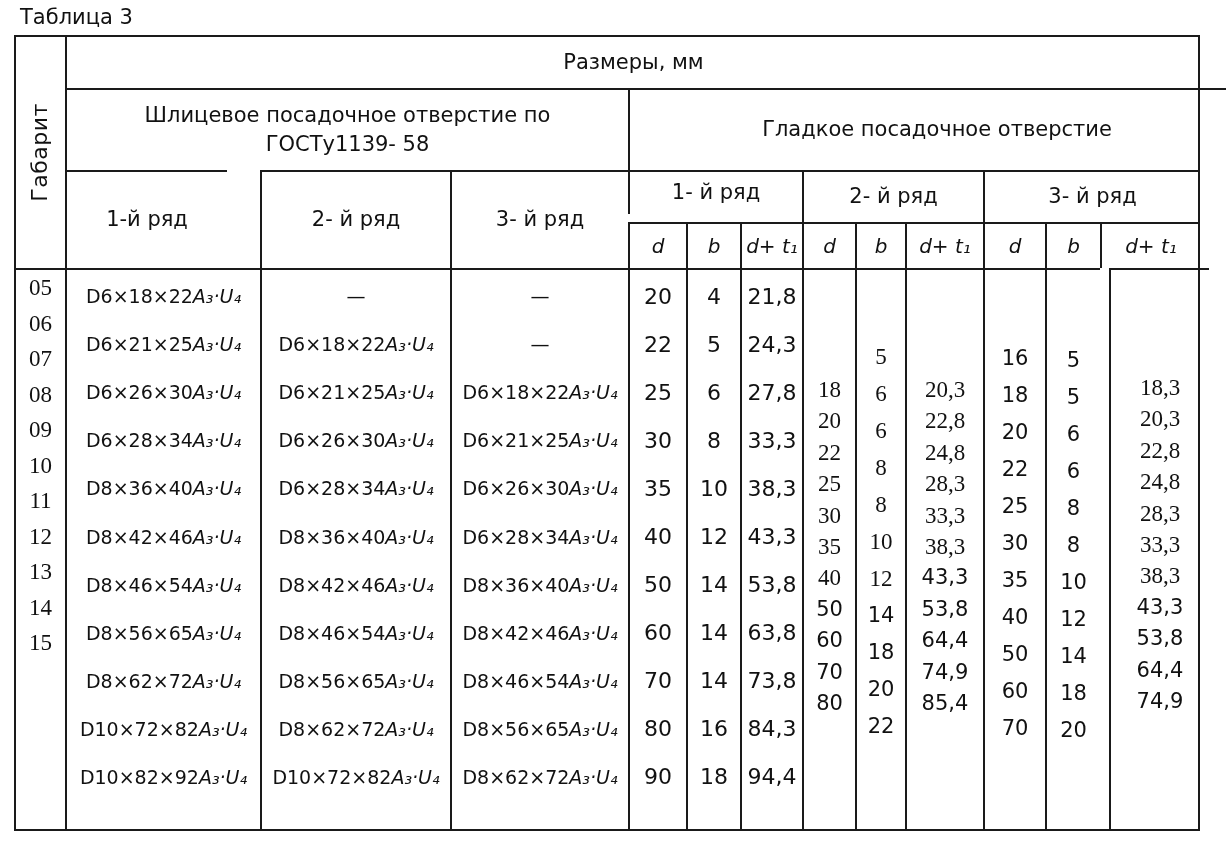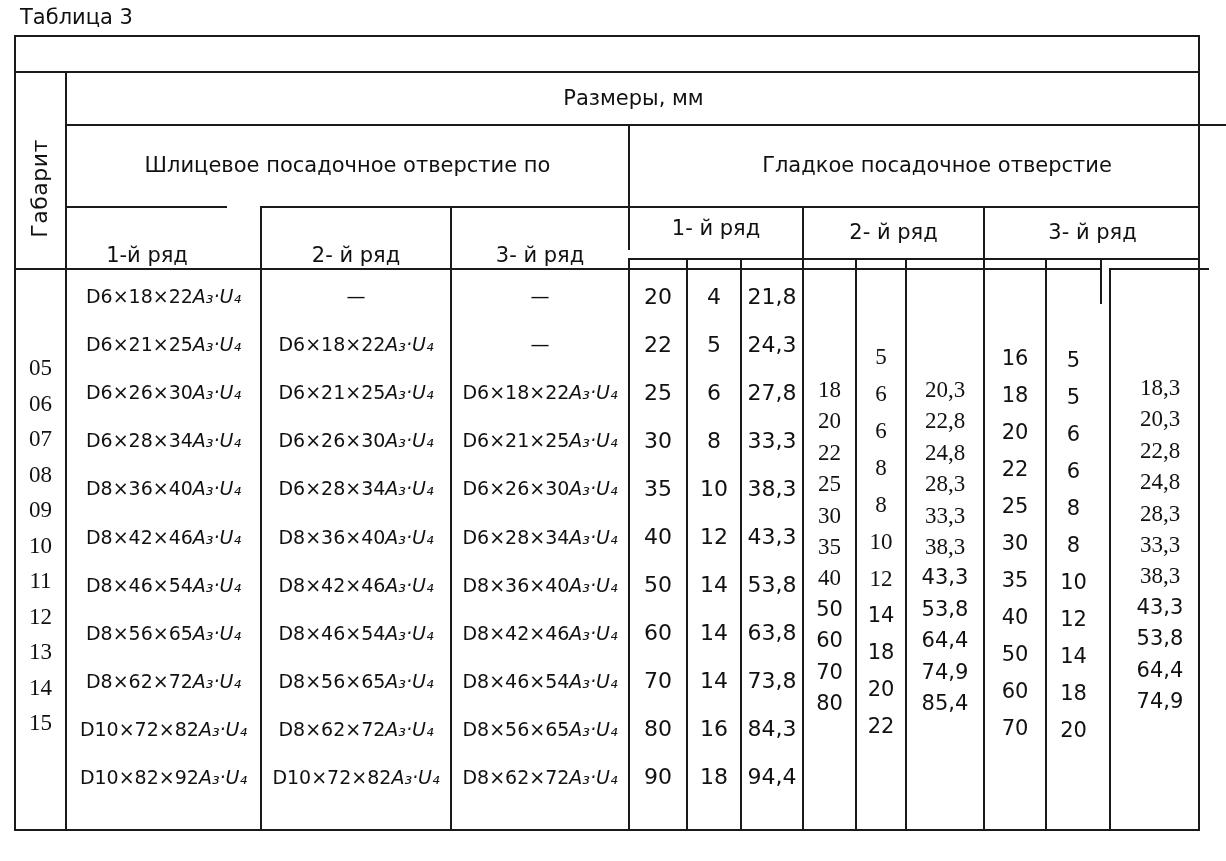--- a/index.html
+++ b/index.html
@@ -3,33 +3,33 @@
 <meta charset="utf-8">
 <style>
   html,body{margin:0;padding:0;background:#fff;}
   .stage{position:relative;width:1226px;height:861px;background:#fff;color:#111;
          font-family:"DejaVu Sans",sans-serif;overflow:hidden;border-radius:30px;}
   .caption{position:absolute;left:20px;top:5px;font-size:21px;}
   .tbl{position:absolute;left:14px;top:35px;width:1186px;height:796px;}
   .frame{position:absolute;inset:0;border:2px solid #1a1a1a;pointer-events:none;}
   .cell{position:absolute;box-sizing:border-box;border-left:2px solid #1a1a1a;border-top:2px solid #1a1a1a;background:#fff;}
   .hc{display:flex;flex-direction:column;align-items:center;justify-content:center;text-align:center;
-      font-size:21px;line-height:1.4;margin-top:36px;}
+      font-size:21px;line-height:1.4;}
   .vert{transform:rotate(-90deg);white-space:nowrap;font-size:22px;letter-spacing:.5px;}
   .ital{font-style:italic;font-size:20px;}
   .rows11{display:flex;flex-direction:column;padding:2px 0 30px 0;}
   .rows11 .li{flex:1;display:flex;align-items:center;justify-content:center;white-space:nowrap;}
   .f21{font-size:19px;}
   .f22{font-size:22px;}
   .frm{font-style:italic;}
   .stag{text-align:center;}
   .stag .li{white-space:nowrap;}
   .li.serif{font-family:"Liberation Serif",serif;font-size:23px;}
   .li.snum{font-size:21px;}
-  .gbv{padding-top:80px;line-height:35.5px;font-family:"Liberation Serif",serif;font-size:23px;}
+  .gbv{line-height:35.5px;font-family:"Liberation Serif",serif;font-size:23px;}
   .m2d{padding-top:104px;line-height:31.4px;}
   .m2b{padding-top:68px;line-height:37px;}
   .m2dt{padding-top:104px;line-height:31.4px;}
   .m3d{padding-top:70px;line-height:37px;}
   .m3b{padding-top:72px;line-height:37px;}
   .m3dt{padding-top:102px;line-height:31.4px;margin-left:9px;}
 </style>
 </head>
 <body>
 
@@ -41,20 +41,21 @@
     <div class="cell hc" style="left:0;top:0;width:51px;height:233px">
       <span class="vert">Габарит</span>
     </div>
 
     <div class="cell hc" style="left:51px;top:0;width:1135px;height:53px">
       <span>Размеры, мм</span>
     </div>
 
     <div class="cell hc" style="left:51px;top:53px;width:563px;height:82px">
       <div>Шлицевое посадочное отверстие по</div>
+      <div>ГОСТу1139- 58</div>
     </div>
 
     <div class="cell hc" style="left:614px;top:53px;width:616px;height:82px">
       <span>Гладкое посадочное отверстие</span>
     </div>
 
     <div class="cell hc" style="left:51px;top:135px;width:162px;height:98px">
       <span>1-й ряд</span>
     </div>
     <div class="cell hc" style="left:246px;top:135px;width:190px;height:98px">

